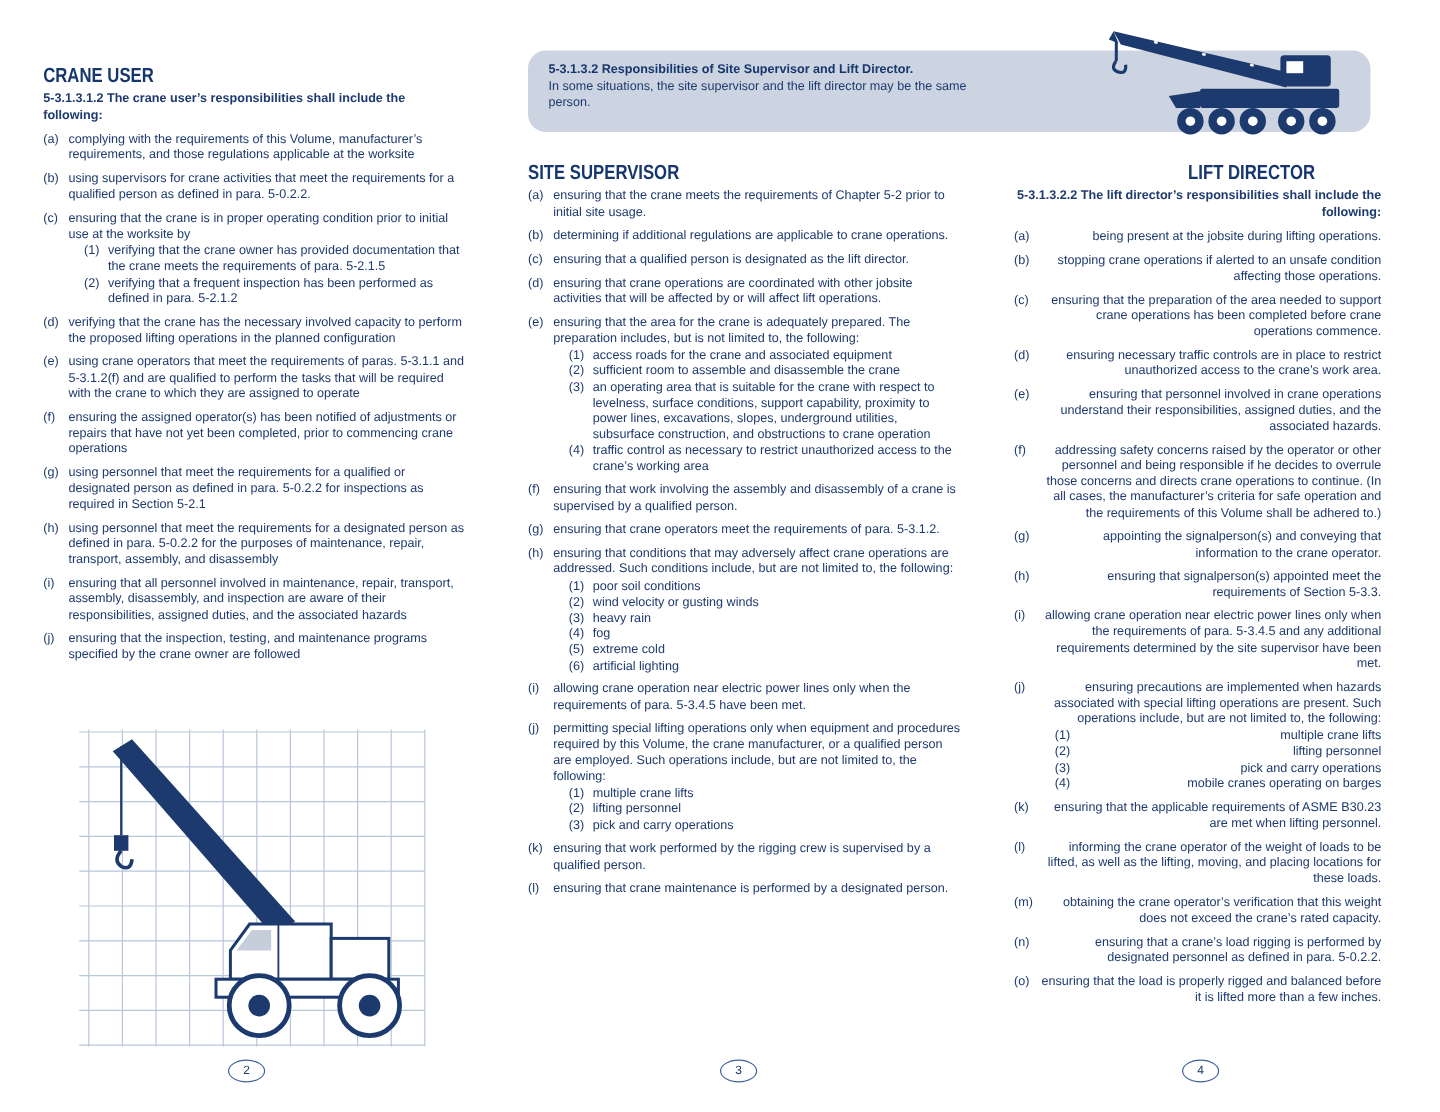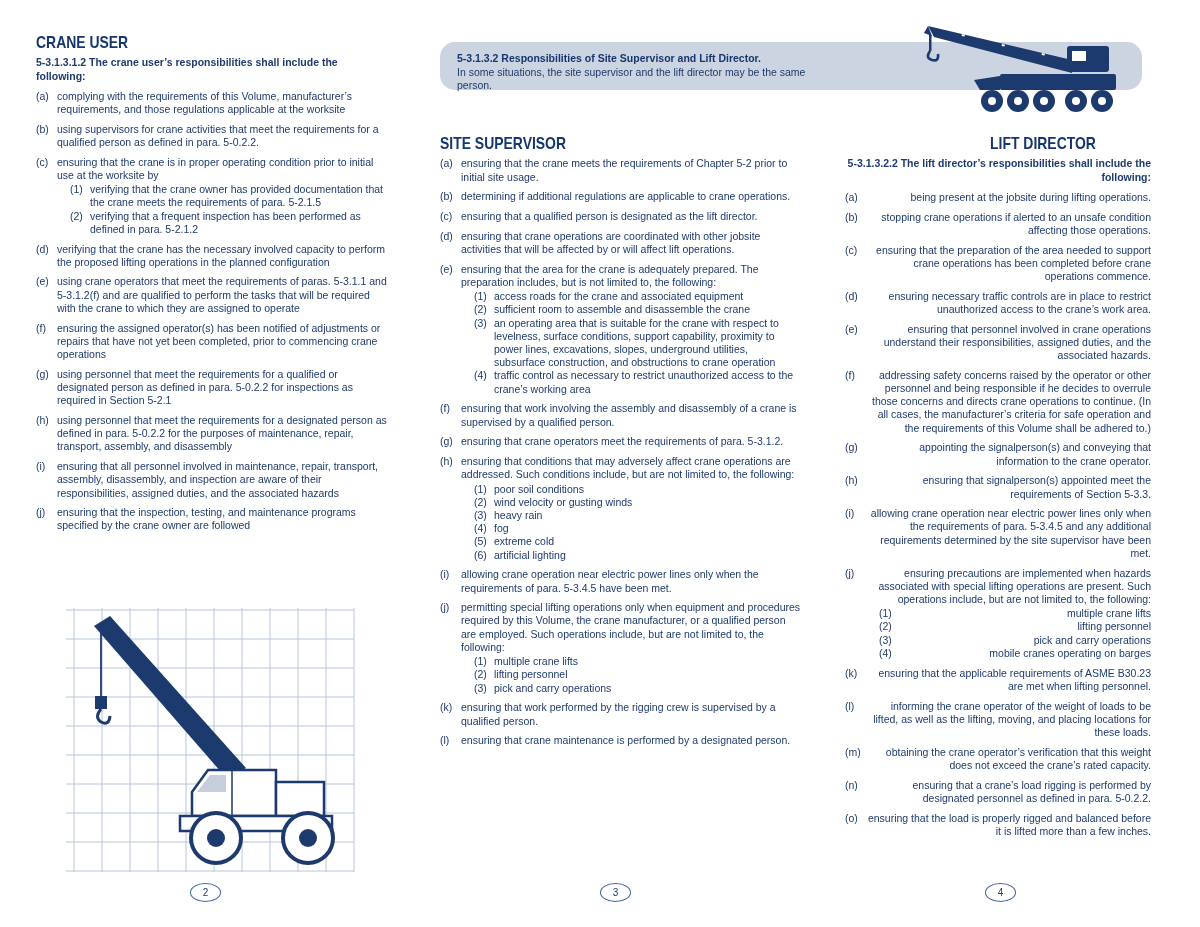--- a/index.html
+++ b/index.html
@@ -3,39 +3,39 @@
 <meta charset="utf-8">
 <style>
   * { margin:0; padding:0; box-sizing:border-box; }
   html,body { background:#ffffff; }
   body {
     width:1200px; height:927px; position:relative; overflow:hidden;
     font-family:"Liberation Sans", sans-serif;
     color:var(--ink,#1e3a6e);
   }
   .col { position:absolute; font-size:10.5px; line-height:1.26; }
-  #col-crane-user   { left:36px;  top:32px;  width:352px; }
+  #col-crane-user   { left:36px;  top:52px;  width:352px; }
   #col-site-supervisor { left:440px; top:133px; width:362px; }
   #col-lift-director   { left:845px; top:133px; width:306px;text-align:right; }
 
   h2.col-heading {
     font-size:17px; font-weight:bold; color:var(--heading,#16366e);
     transform:scaleX(0.82); transform-origin:left center; white-space:nowrap;
     letter-spacing:0px; margin-bottom:3px;
   }
   p.intro { font-weight:bold; margin-bottom:7px; }
 
   .item { position:relative; padding-left:21px; margin-bottom:6.5px; }
   .item > .lbl { position:absolute; left:0; top:0; }
   .subs { margin-top:1px; }
   .sub { position:relative; margin-left:13px; padding-left:20px; }
   .sub > .lbl { position:absolute; left:0; top:0; }
 
   #callout {
-    position:absolute; left:440px; top:42px; width:702px; height:48px;
+    position:absolute; left:440px; top:42px; width:702px; height:68px;
     background:var(--callout-bg,#ccd4e1); border-radius:15px;
     padding:10px 16px 0 17px; font-size:10.5px; line-height:1.25;
   }
   #callout .c-title { font-weight:bold; margin-bottom:1px; color:var(--heading,#16366e); }
   #callout .c-body  { width:352px; }
 
   .page-oval {
     position:absolute; top:883px; width:31px; height:19px;
     border:1.5px solid var(--oval-border,#41629f); border-radius:50%;
     background:#fff; display:flex; align-items:center; justify-content:center;

